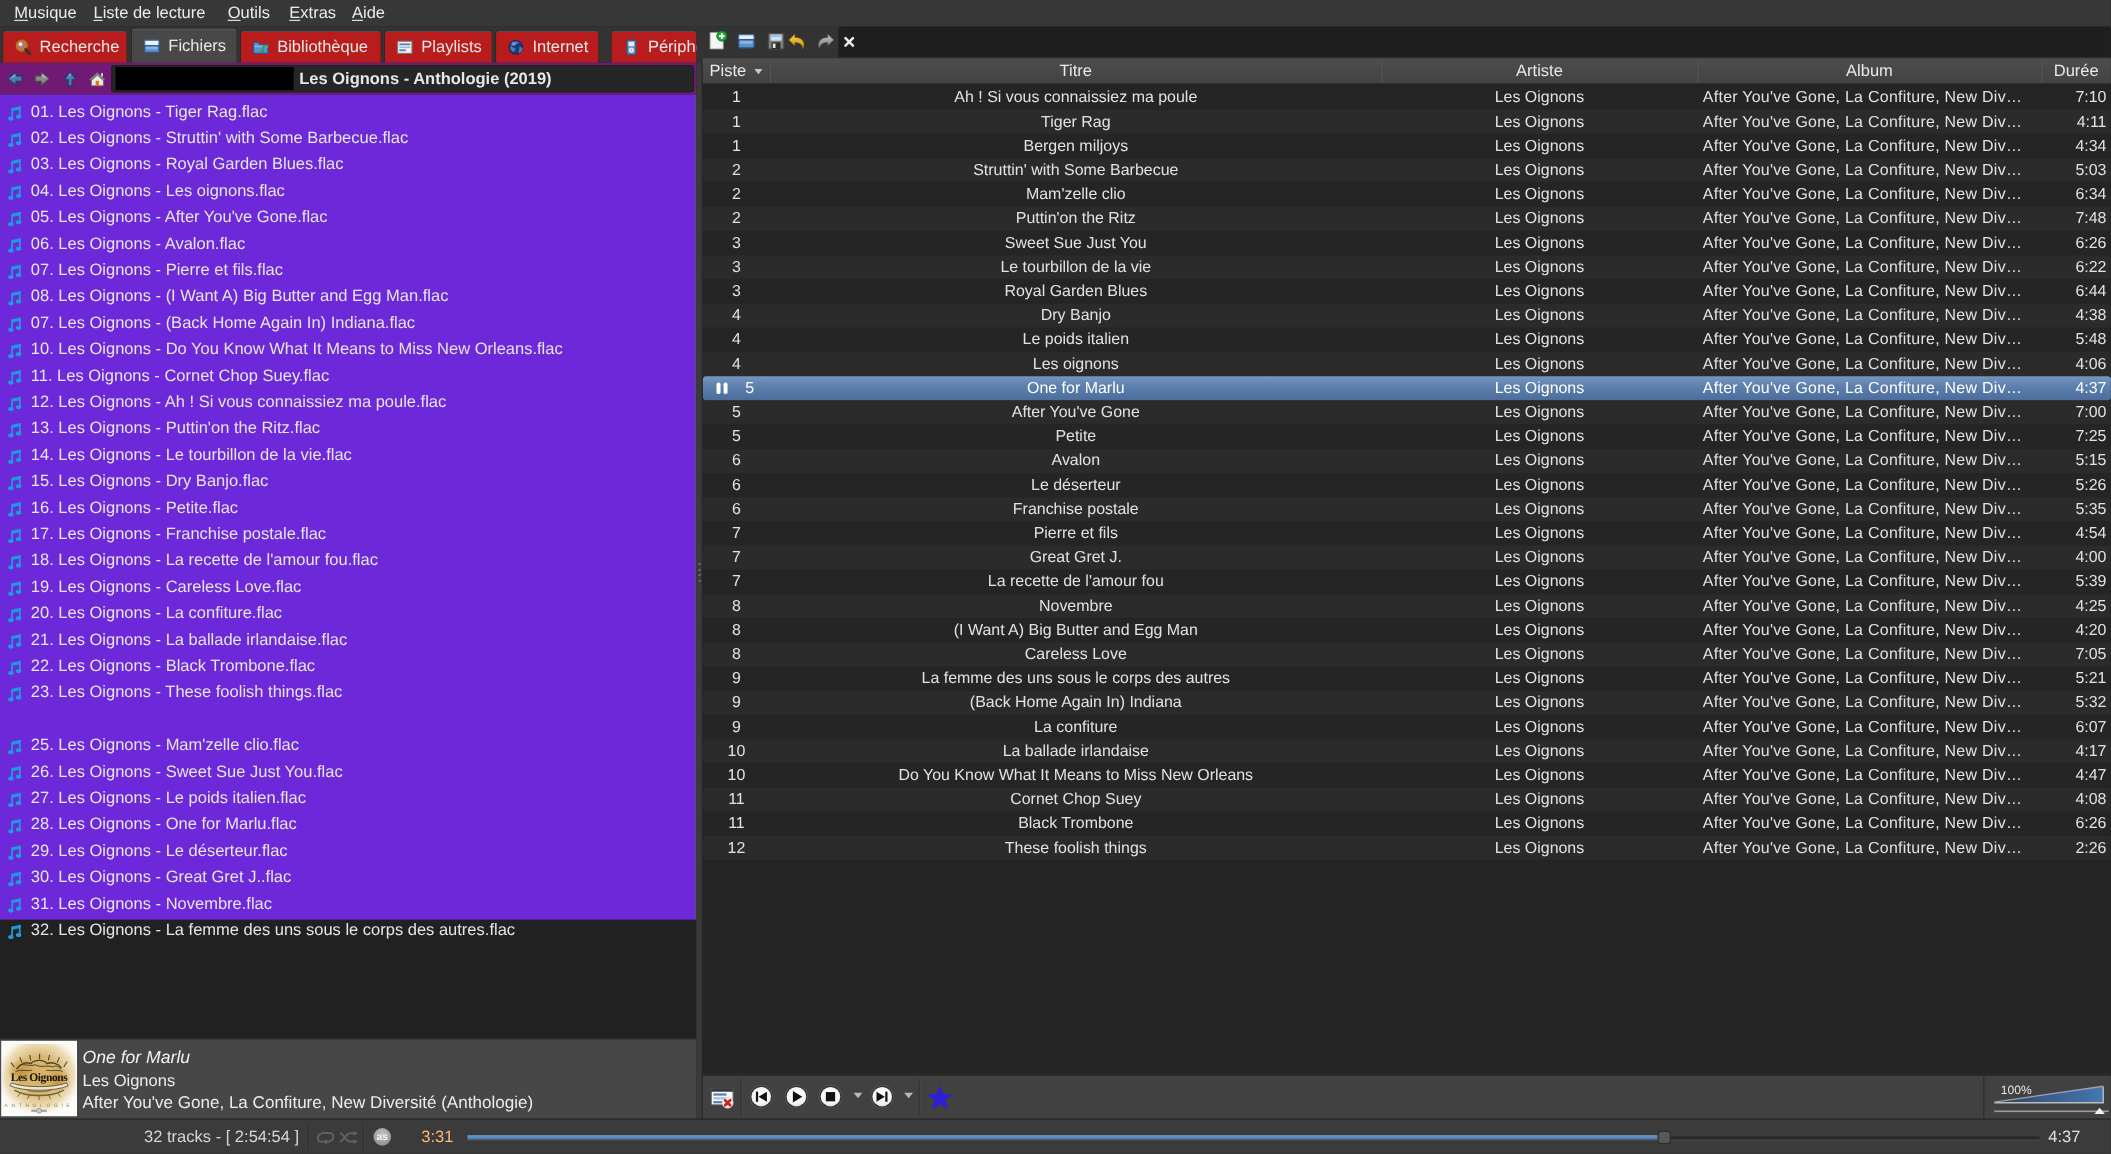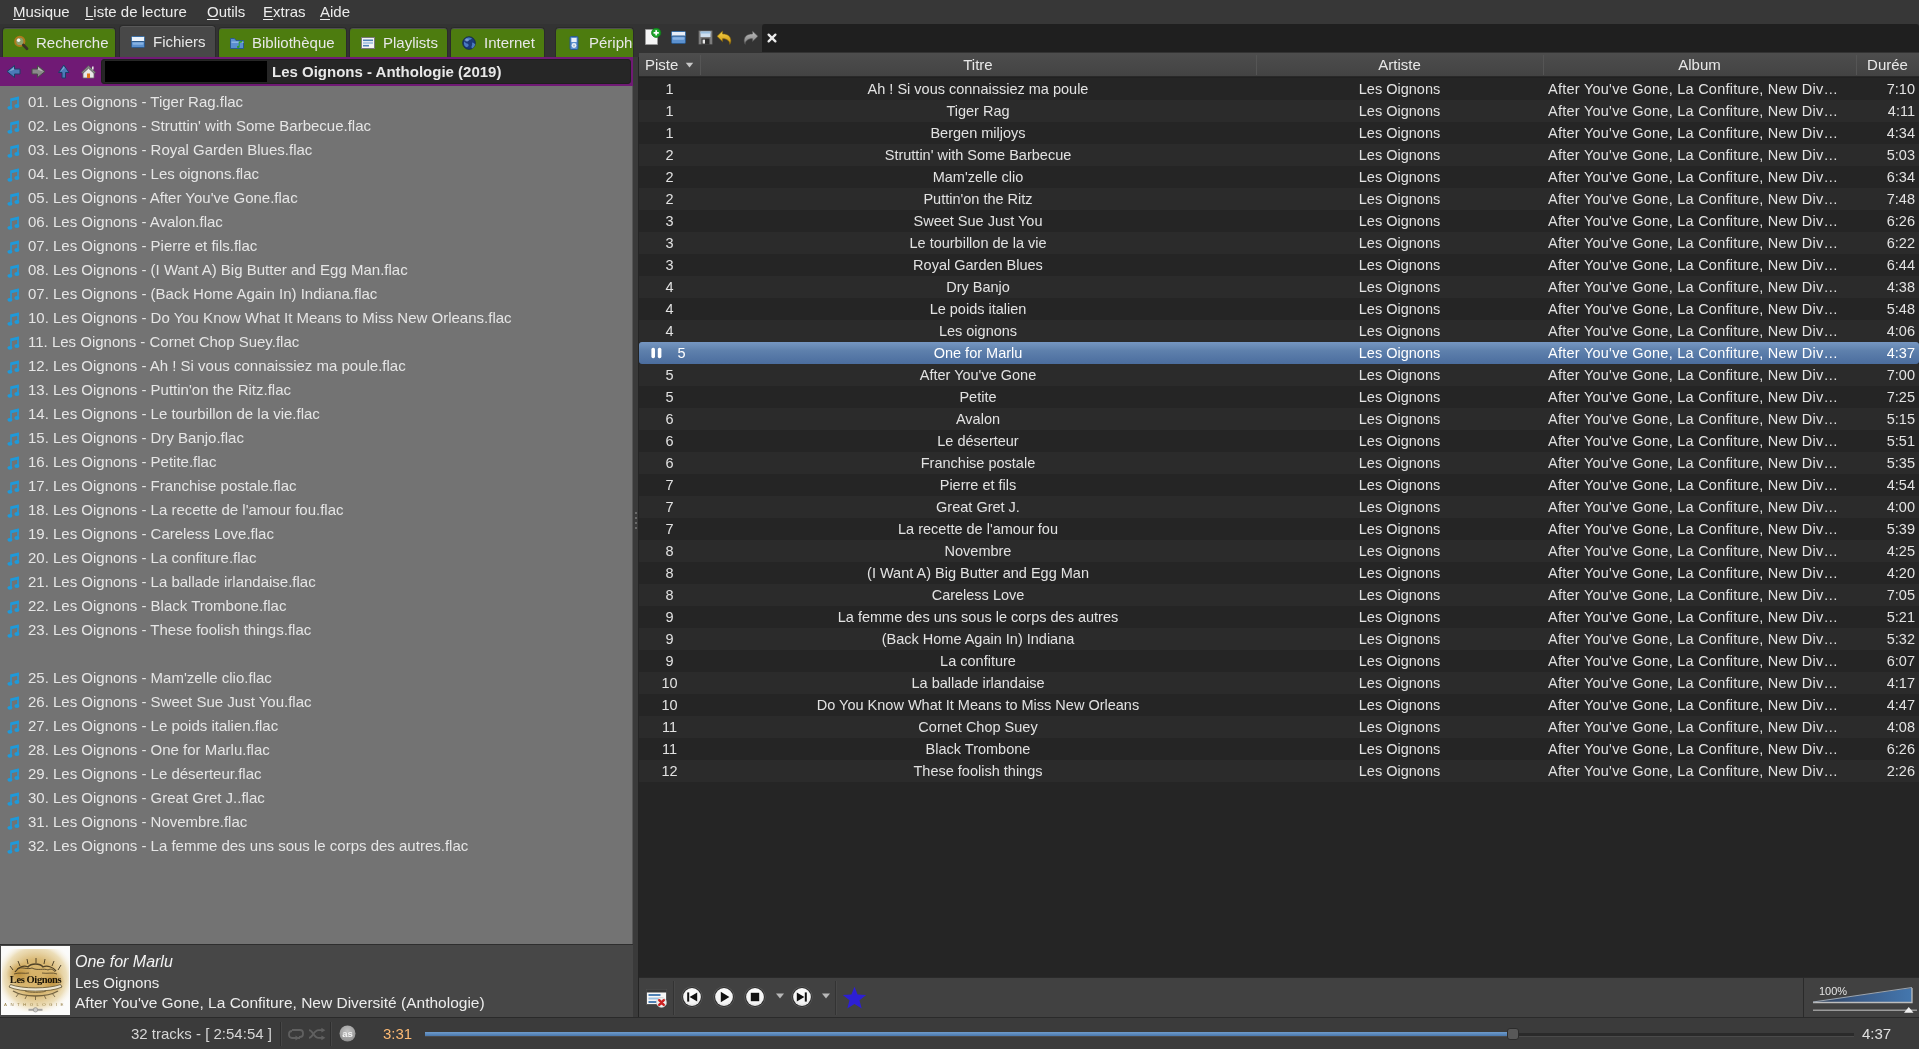--- a/index.html
+++ b/index.html
@@ -10,42 +10,42 @@
 .abs { position:absolute; }
 #root { position:relative; width:1919px; height:1049px; }
 
 
 #menubar { left:0; top:0; width:1919px; height:24px; background:#373737; }
 #menubar span { position:absolute; top:3px; font-size:15px; color:#ececec; }
 #menubar u { text-decoration:underline; text-underline-offset:2px; }
 
 
 #topstrip { left:0; top:24px; width:1919px; height:33px; background:#333333; }
-.tab { position:absolute; top:3px; height:30px; background:#4d7c0f; overflow:hidden;
+.tab { position:absolute; top:3px; height:30px; background:#b91c1c; overflow:hidden;
   border:1px solid #2b2b2b; border-bottom:none; border-radius:4px 4px 0 0;
   font-size:15px; color:#e8e8e8; display:flex; align-items:center; padding-left:10px;
   box-shadow:inset 0 1px 0 #505050; }
 .tab.active { top:1px; height:32px; background:#484848; box-shadow:inset 0 1px 0 #585858; }
 .tab svg { margin-right:7px; flex-shrink:0; }
 .tab .lbl { margin-top:-1px; }
 
 
 #pltoolbar { left:637px; top:24px; width:1282px; height:33px; background:#333333; }
 #pltab { position:absolute; left:125px; top:0px; width:1157px; height:28px; background:#1f1f1f; border-radius:3px 3px 0 0; }
 .ticon { position:absolute; top:4px; }
 
 
 #navbar { left:0; top:57px; width:633px; height:29px; background:#701a75;font-weight:bold; }
 #pathfield { position:absolute; left:101px; top:2px; width:530px; height:25px;
   background:#262626; border:1px solid #1f1f1f; border-radius:3px; }
 #redact { position:absolute; left:3px; top:1px; width:162px; height:21px; background:#000; }
 #pathtext { position:absolute; left:170px; top:3px; font-size:15px; color:#e8e8e8; white-space:nowrap; }
 
 
-#filelist { left:0; top:86px; width:633px; height:858px; background:#737373; border-right:1px solid #575757; }
+#filelist { left:0; top:86px; width:633px; height:750px; background:#6d28d9; border-right:1px solid #575757; }
 .frow { position:absolute; left:0; height:24px; width:633px; font-size:15px; color:#e6e6e6;
   white-space:nowrap; }
 .frow .txt { position:absolute; left:28px; top:3px; }
 .frow svg { position:absolute; left:7px; top:5px; }
 
 
 #splitter { left:633px; top:57px; width:6px; height:960px; background:#3a3a3a; border-right:1px solid #242424; }
 
 
 #plheader { left:639px; top:53px; width:1280px; height:24px;
@@ -690,21 +690,21 @@
         <span class="pc c-titre">Avalon</span>
         <span class="pc c-art">Les Oignons</span>
         <span class="pc c-alb">After You've Gone, La Confiture, New Div…</span>
         <span class="pc c-dur">5:15</span>
       </div>
       <div class="prow odd" style="top:352px">
         <span class="pc c-piste">6</span>
         <span class="pc c-titre">Le déserteur</span>
         <span class="pc c-art">Les Oignons</span>
         <span class="pc c-alb">After You've Gone, La Confiture, New Div…</span>
-        <span class="pc c-dur">5:51</span>
+        <span class="pc c-dur">5:26</span>
       </div>
       <div class="prow even" style="top:374px">
         <span class="pc c-piste">6</span>
         <span class="pc c-titre">Franchise postale</span>
         <span class="pc c-art">Les Oignons</span>
         <span class="pc c-alb">After You've Gone, La Confiture, New Div…</span>
         <span class="pc c-dur">5:35</span>
       </div>
       <div class="prow odd" style="top:396px">
         <span class="pc c-piste">7</span>

